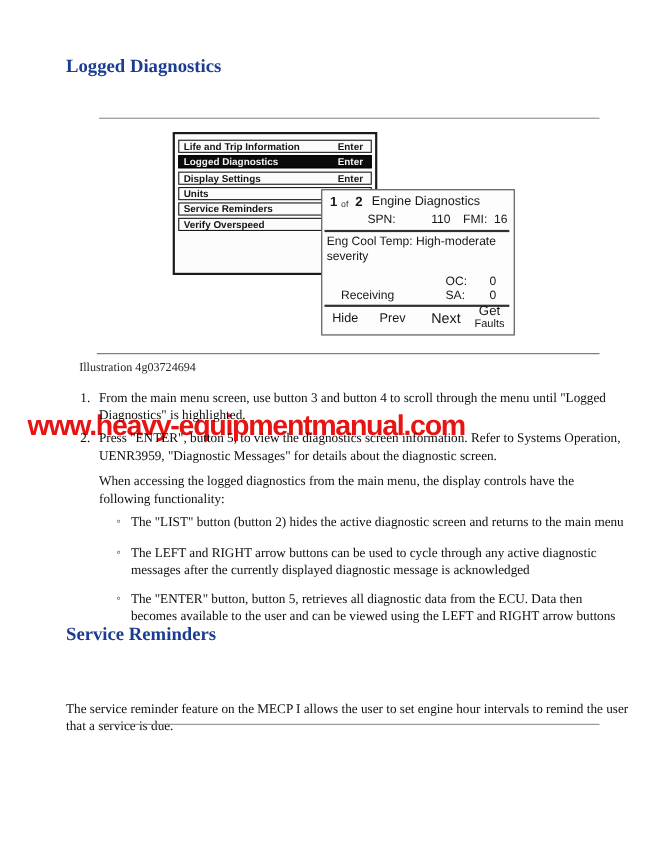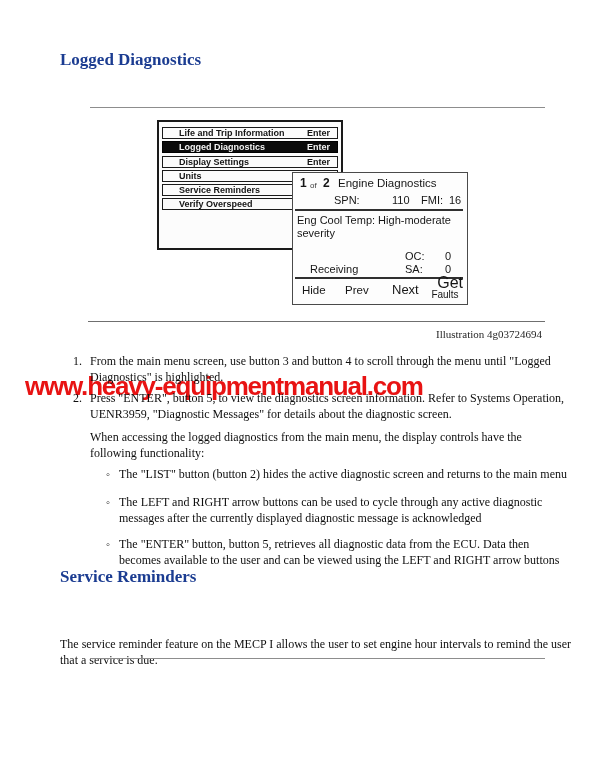--- a/index.html
+++ b/index.html
@@ -18,35 +18,35 @@
   #watermark{position:absolute;left:25px;top:369px;width:565px;
              font-family:"Liberation Sans",sans-serif;font-weight:bold;
              font-size:26px;line-height:35px;letter-spacing:-1.2px;white-space:nowrap;}
 
   
   #menu-box{position:absolute;left:157px;top:120px;width:186px;height:130px;
             border:2px solid #1a1a1a;background:#fcfcfc;box-sizing:border-box;
             padding:5px 3px 0 3px;}
   .menu-row{position:relative;height:12px;margin-bottom:2.3px;border:1px solid #1a1a1a;
             background:#fbfbfb;box-sizing:border-box;display:flex;
-            justify-content:space-between;align-items:center;padding:0 7px 0 16px;
+            justify-content:space-between;align-items:center;padding:0 7px 0 4px;
             font-family:"Liberation Sans",sans-serif;font-weight:bold;
             font-size:9px;line-height:10px;color:#141414;}
   .menu-row.hl{background:#0b0b0b;border-color:#000;color:#f3f3f3;}
 
   
   #diag-panel{position:absolute;left:292px;top:172px;width:176px;height:133px;
               border:1px solid #4a4a4a;background:#fdfdfd;box-sizing:border-box;
               font-family:"Liberation Sans",sans-serif;color:#161616;}
   #diag-panel .t{position:absolute;font-size:11px;line-height:12px;}
   #diag-panel .sep{position:absolute;left:2px;width:168px;border-top:2px solid #303030;}
 
   
-  #caption-row{position:absolute;left:85px;top:328px;width:457px;display:flex;
-               justify-content:flex-end;font-size:11px;color:#262626;}
+  #caption-row{position:absolute;left:72px;top:328px;width:457px;display:flex;
+               justify-content:flex-start;font-size:11px;color:#262626;}
 
   
   .body-text{font-size:12px;line-height:15.6px;color:#0e0e0e;}
   .step{position:absolute;left:73px;width:495px;}
   .step-num{position:absolute;left:0;top:0;}
   .step-body{margin-left:17px;width:478px;}
   .bullet{position:absolute;left:106px;width:465px;}
   .bullet-marker{position:absolute;left:0;top:0;font-size:11px;}
   .bullet-body{margin-left:13px;width:450px;}
 </style>
@@ -103,21 +103,21 @@
     <div class="t" style="left:152px;top:77px;">0</div>
     <div class="t" style="left:17px;top:90px;">Receiving</div>
     <div class="t" style="left:112px;top:90px;">SA:</div>
     <div class="t" style="left:152px;top:90px;">0</div>
 
     <div class="sep" style="top:104px;"></div>
 
     <div class="t" style="left:9px;top:111px;font-size:11.5px;">Hide</div>
     <div class="t" style="left:52px;top:111px;font-size:11.5px;">Prev</div>
     <div class="t" style="left:99px;top:111px;font-size:13px;">Next</div>
-    <div class="t" style="left:134px;top:104px;width:36px;text-align:right;font-size:16px;line-height:11px;">Get</div>
+    <div class="t" style="left:134px;top:104px;width:36px;text-align:center;font-size:12px;line-height:11px;">Get</div>
     <div class="t" style="left:134px;top:116px;width:36px;text-align:center;font-size:10px;line-height:11px;">Faults</div>
   </div>
 
   <div class="rule" style="left:88px;top:321px;width:457px;border-top-color:#6f6f6f;"></div>
   <div id="caption-row">
     <span>Illustration 4</span>
     <span>g03724694</span>
   </div>
 
   <div id="watermark" style="color:#e81313;">www.heavy-equipmentmanual.com</div>

